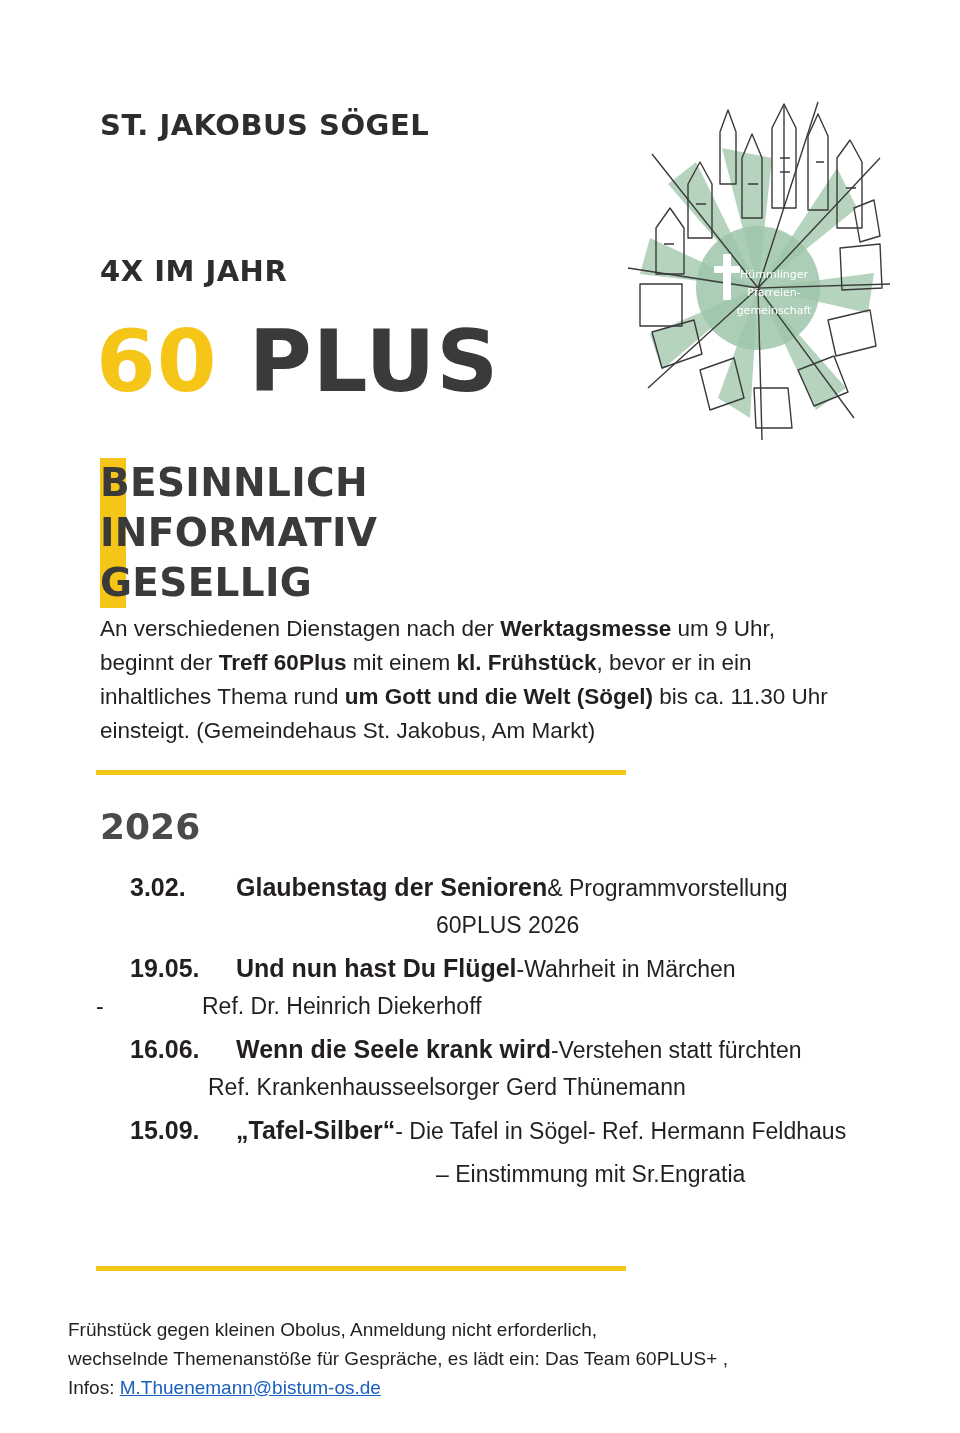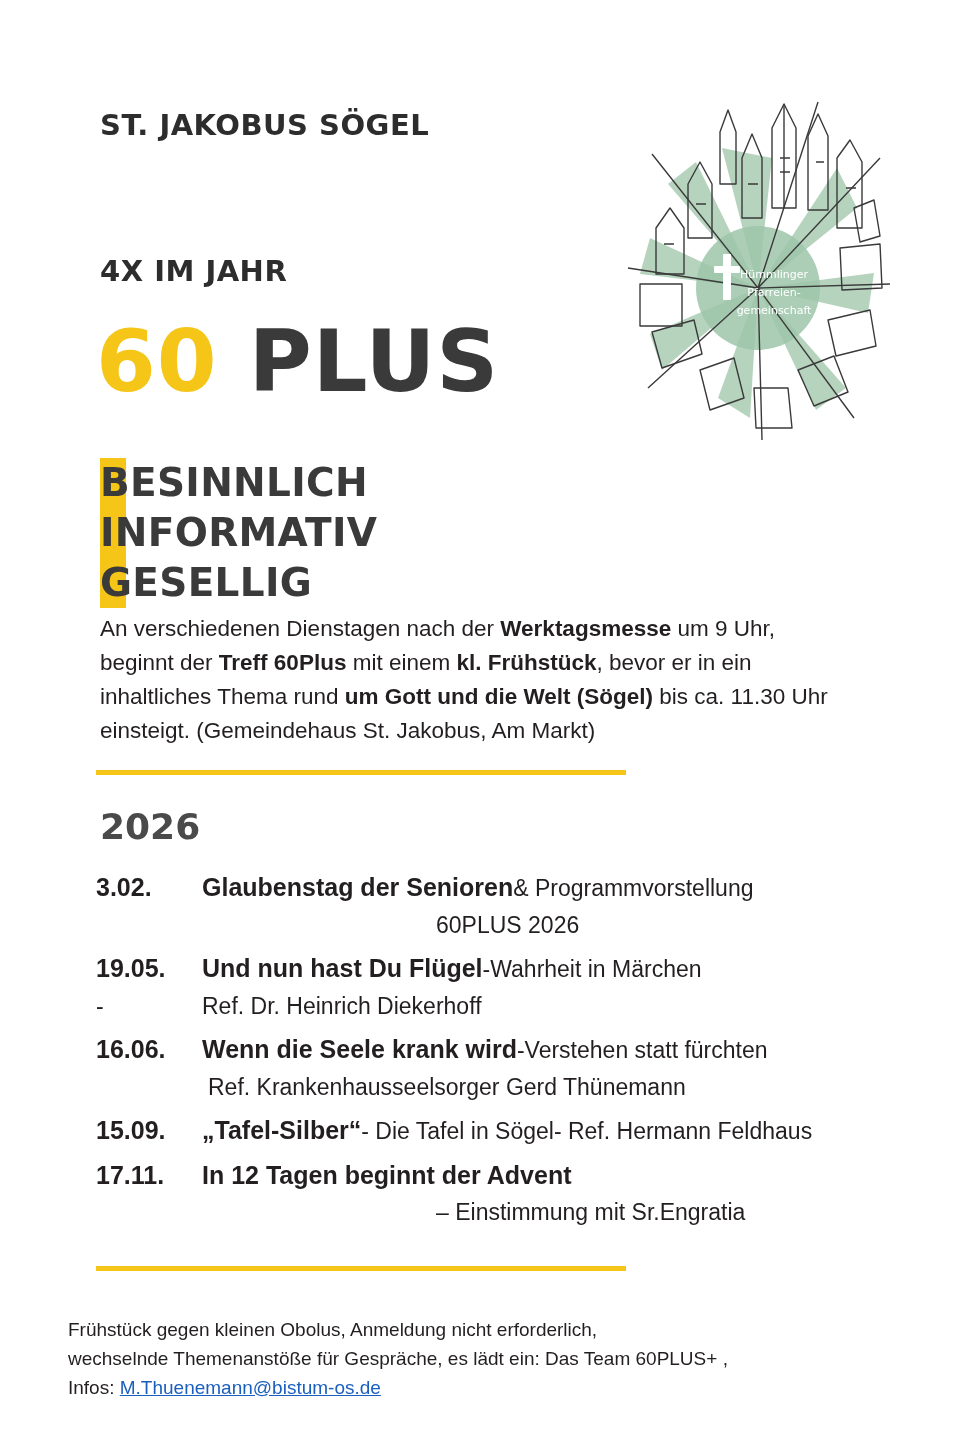--- a/index.html
+++ b/index.html
@@ -141,20 +141,21 @@
     font-size: 24px;
     line-height: 38px;
     white-space: nowrap;
   }
   .ev-date {
     width: 106px;
     flex: 0 0 106px;
     font-weight: bold;
     font-size: 25px;
     color: #231f20;
+    margin-left: 34px;
   }
   .ev-main {
     font-weight: bold;
     font-size: 25px;
   }
   .ev-sub {
     font-weight: normal;
     font-size: 23px;
   }
   .ev-second {
@@ -267,25 +268,20 @@
 
     <div class="ev">
       <div class="ev-line">
         <span class="ev-date">15.09.</span>
         <span class="ev-main"> „Tafel-Silber“</span>
         <span class="ev-sub">- Die Tafel in Sögel- Ref. Hermann Feldhaus</span>
       </div>
     </div>
 
     <div class="ev">
-      <div class="ev-line">
-        <span class="ev-date">17.11.</span>
-        <span class="ev-main"> In 12 Tagen beginnt der Advent</span>
-        <span class="ev-sub"></span>
-      </div>
       <div class="ev-second indent-more">– Einstimmung mit Sr.Engratia</div>
     </div>
 
   </div>
 
   <div class="rule rule-bottom"></div>
 
   <div class="footer">
     <div>Frühstück gegen kleinen Obolus, Anmeldung nicht erforderlich,</div>
     <div>wechselnde Themenanstöße für Gespräche, es lädt ein:  Das Team 60PLUS+ ,</div>

